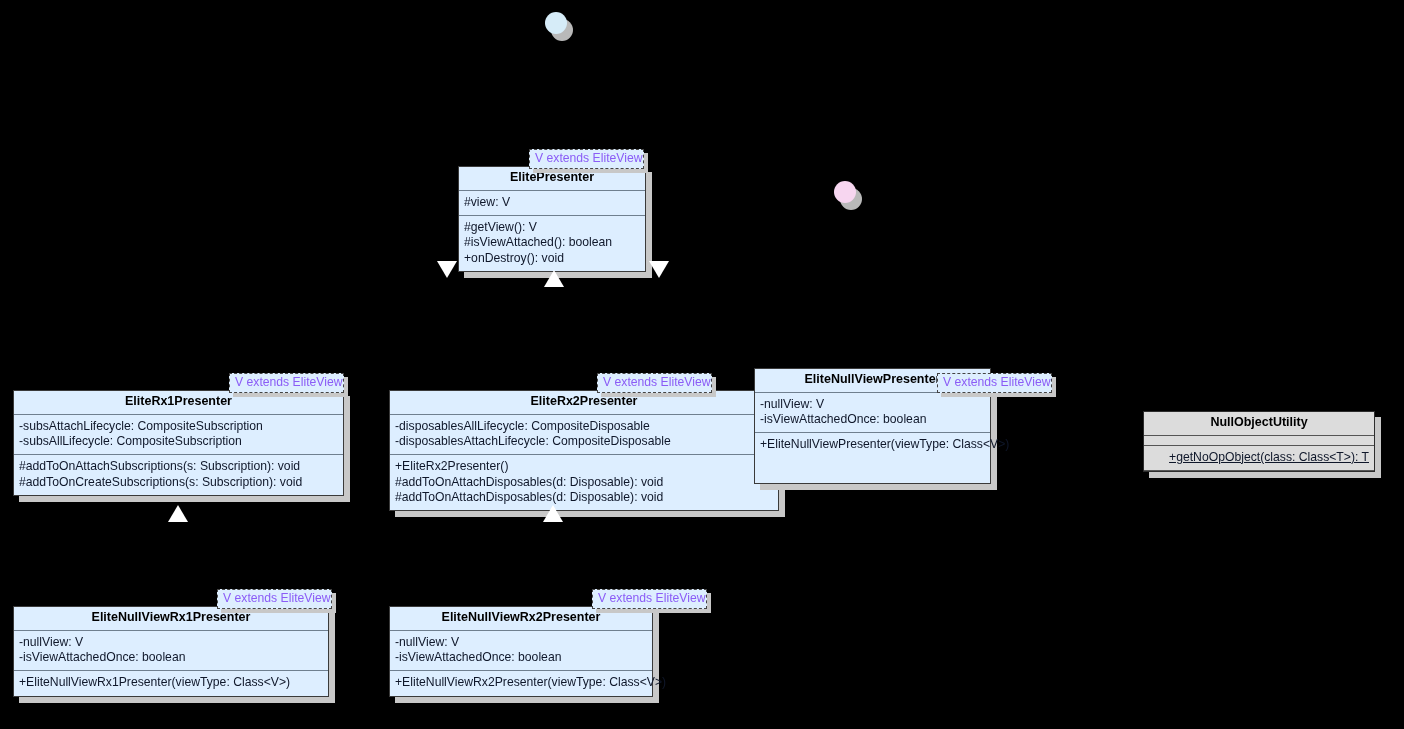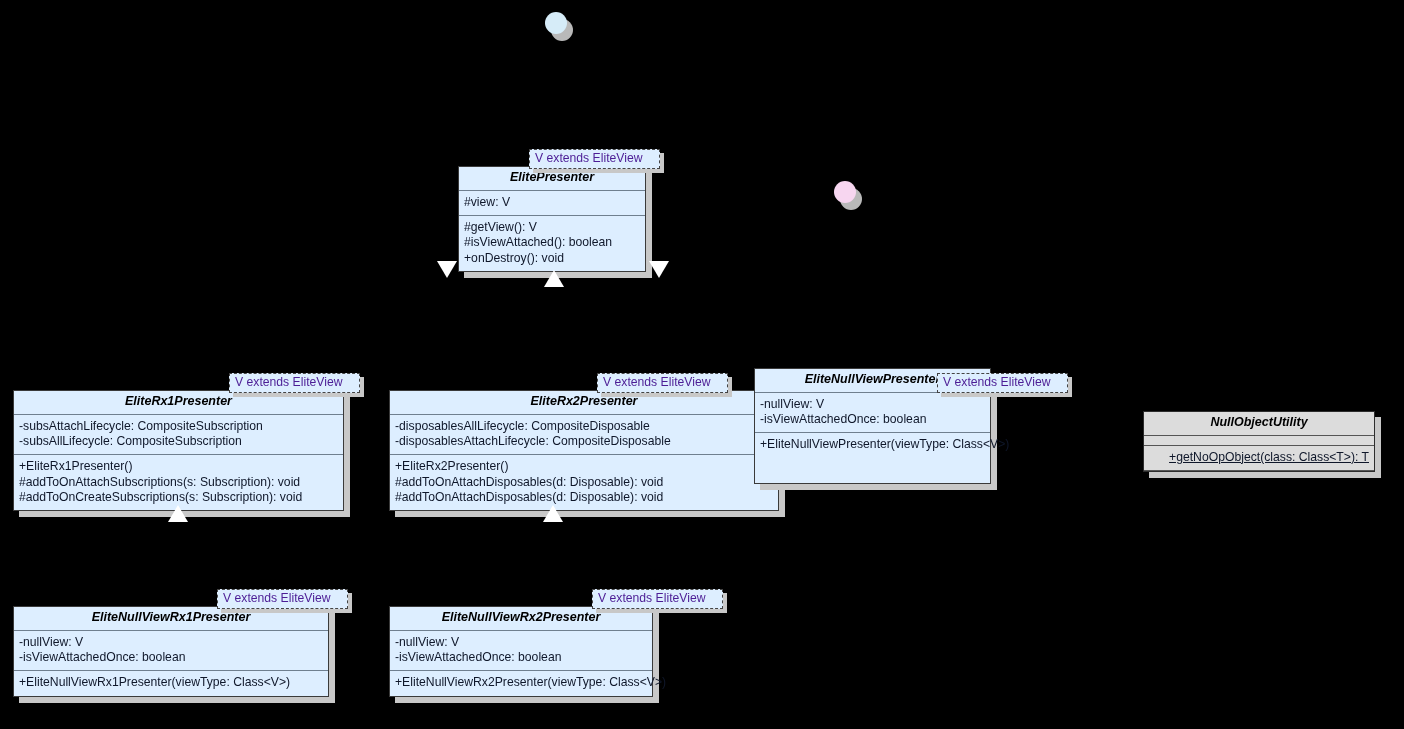--- a/index.html
+++ b/index.html
@@ -29,21 +29,20 @@
   }
 
   .cls-name {
     text-align: center;
     font-weight: bold;
     font-size: 12.5px;
     color: #000;
     padding: 4px 6px 5px 6px;
     line-height: 1.1;
     border-bottom: 1px solid #6f7f8f;
-    font-style: italic;
   }
   .utility .cls-name { border-bottom: 1px solid #555; }
 
   .cls-compartment {
     padding: 4px 5px 5px 5px;
     border-bottom: 1px solid #6f7f8f;
   }
   .cls-compartment:last-child { border-bottom: none; }
   .utility .cls-compartment { border-bottom: 1px solid #555; }
 
@@ -55,22 +54,22 @@
   }
   .cls-line.static { text-decoration: underline; text-align: right; }
 
   
   .generic-tab {
     position: absolute;
     box-sizing: border-box;
     border: 1px dashed #444;
     background: #ddeeff;
     font-size: 12.2px;
-    color: #4c1d95;
-    padding: 1px 16px 2px 5px;
+    color: #8b5cf6;
+    padding: 1px 0 2px 5px;
     line-height: 15px;
     white-space: nowrap;
     box-shadow: 4px 4px 0 0 #c8c8c8;
     z-index: 5;
   }
 
   
   .deco-circle {
     position: absolute;
     width: 22px;
@@ -148,21 +147,20 @@
 
 <div class="generic-tab" style="left:229px; top:373px;">V extends EliteView</div>
 
 <div class="uml-class" style="left:13px; top:390px; width:331px;">
   <div class="cls-name">EliteRx1Presenter</div>
   <div class="cls-compartment">
     <div class="cls-line">-subsAttachLifecycle: CompositeSubscription</div>
     <div class="cls-line">-subsAllLifecycle: CompositeSubscription</div>
   </div>
   <div class="cls-compartment">
-    <div class="cls-line">+EliteRx1Presenter()</div>
     <div class="cls-line">#addToOnAttachSubscriptions(s: Subscription): void</div>
     <div class="cls-line">#addToOnCreateSubscriptions(s: Subscription): void</div>
   </div>
 </div>
 
 <div class="arrow up" style="left:168px; top:505px;"></div>
 
 <div class="generic-tab" style="left:597px; top:373px;">V extends EliteView</div>
 
 <div class="uml-class" style="left:389px; top:390px; width:390px;">

